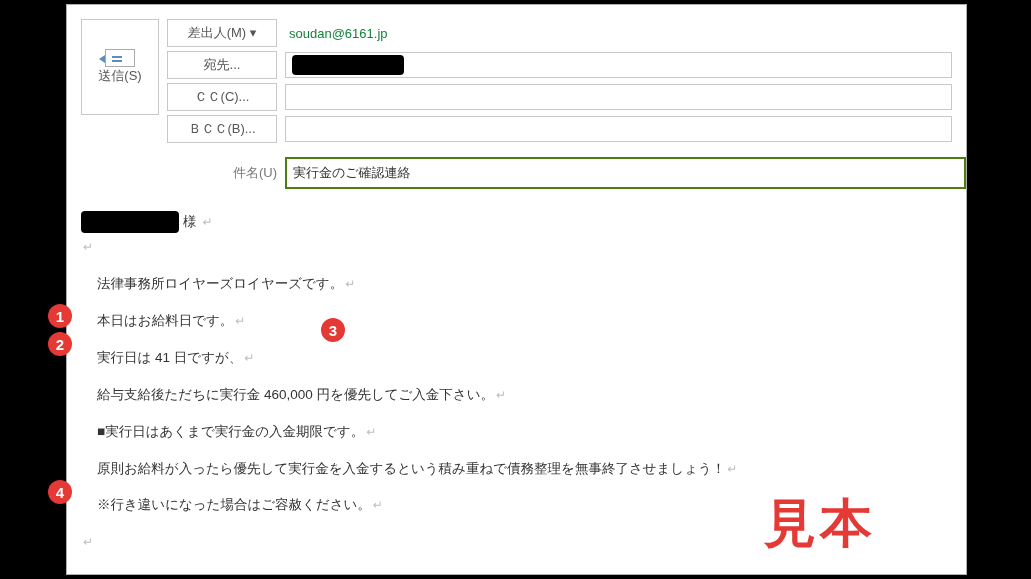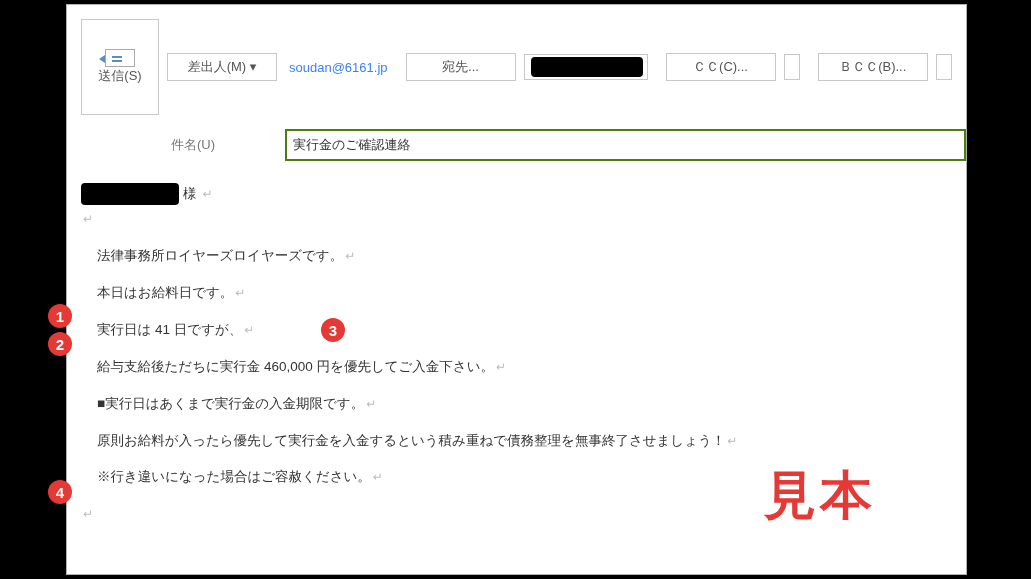--- a/index.html
+++ b/index.html
@@ -58,41 +58,41 @@
       content: '';
       position: absolute;
       left: 6px; top: 6px;
       width: 10px; height: 2px;
       background: #5b8dbd;
       box-shadow: 0 4px 0 #5b8dbd;
     }
     .fields {
       flex: 1;
       display: flex;
-      flex-direction: row;
-      gap: 18px;
+      flex-direction: column;
+      gap: 4px;
     }
     .row {
       display: flex;
       gap: 8px;
       align-items: center;
     }
     .label-btn {
       width: 110px;
       height: 28px;
       border: 1px solid #c8c8c8;
       display: flex;
       align-items: center;
       justify-content: center;
       color: #555;
       font-size: 13px;
       background: #fff;
     }
     .sender-text {
-      color: #3b82f6;
+      color: #15803d;
       padding-left: 4px;
     }
     .input-box {
       flex: 1;
       height: 26px;
       border: 1px solid #c8c8c8;
       padding: 2px 4px;
       display: flex;
       align-items: center;
       min-width: 0;
@@ -107,20 +107,21 @@
       width: 112px;
       height: 20px;
       background: #000;
       border-radius: 4px;
     }
     .subject-row {
       padding: 6px 0 10px 100px;
       display: flex;
       gap: 8px;
       align-items: center;
+      text-align: right;
     }
     .subject-label {
       width: 110px;
       padding-left: 4px;
       color: #777;
     }
     .subject-input {
       flex: 1;
       height: 32px;
       border: 2px solid #4d7c0f;

